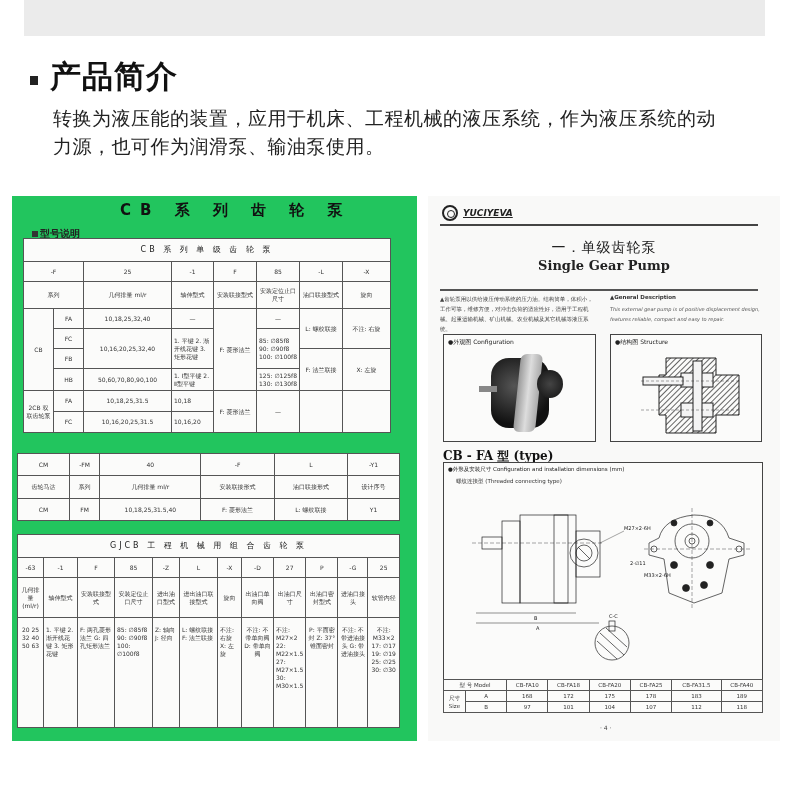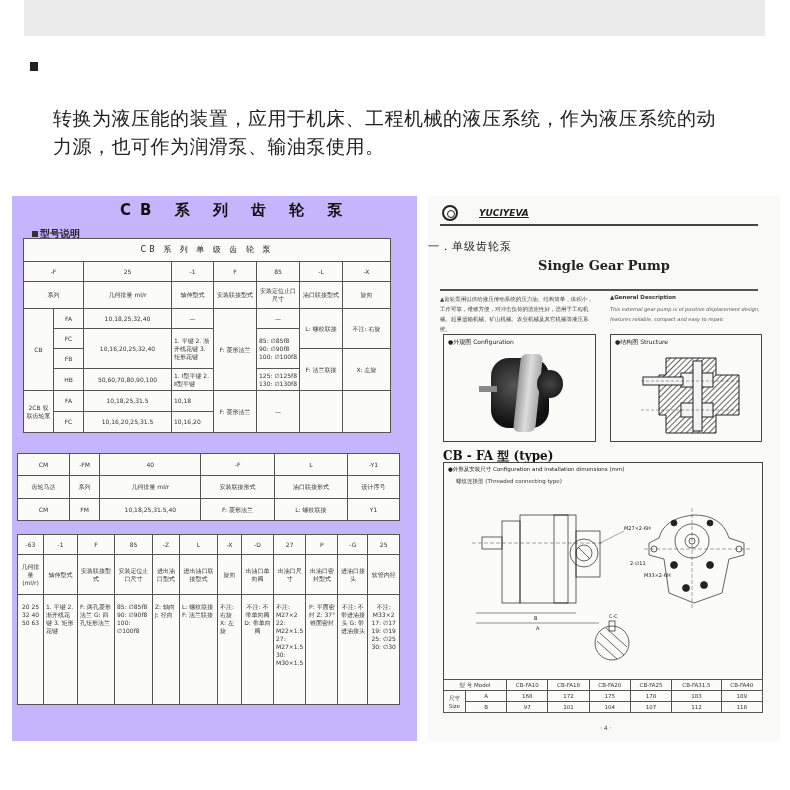--- a/index.html
+++ b/index.html
@@ -7,43 +7,43 @@
   body { font-family: "DejaVu Sans", "Liberation Sans", sans-serif; color: #1a1a1a; position: relative; }
 
   .top-band { position: absolute; left: 24px; top: 0; width: 741px; height: 36px; background: #ebebeb; }
 
   .intro-title { position: absolute; left: 30px; top: 56px; display: flex; align-items: center; }
   .intro-title .bullet { width: 8px; height: 9px; background: #222; margin-right: 12px; margin-top: 6px; }
   .intro-title .text { font-size: 31px; font-weight: bold; letter-spacing: 1px; color: #111; }
   .intro-desc { position: absolute; left: 53px; top: 104px; width: 680px; font-size: 19px; line-height: 28px; color: #222; letter-spacing: 0.5px; }
 
   
-  .doc-left { position: absolute; left: 12px; top: 196px; width: 405px; height: 545px; background: #c4b5fd; }
+  .doc-left { position: absolute; left: 12px; top: 196px; width: 405px; height: 545px; background: #22c55e; }
   .doc-left .doc-title { position: absolute; left: 108px; top: 5px; font-size: 15px; font-weight: bold; letter-spacing: 9px; color: #111; }
   .doc-left .sub-label { position: absolute; left: 20px; top: 31px; font-size: 10px; font-weight: bold; color: #222; }
   .doc-left .sub-label::before { content: ""; display: inline-block; width: 6px; height: 6px; background: #333; margin-right: 2px; vertical-align: middle; }
 
   table.scan { border-collapse: collapse; position: absolute; font-size: 6px; color: #333; background: #fbfbfa; }
   table.scan td { border: 1px solid #555; text-align: center; vertical-align: middle; padding: 1px 2px; line-height: 8px; }
   table.scan td.l { text-align: left; }
   table.scan .caption td { font-size: 8px; letter-spacing: 3px; color: #222; height: 23px; }
   table.scan { border: 1.5px solid #222; }
 
   #tbl-cb { left: 11px; top: 42px; width: 368px; }
   #tbl-cm { left: 5px; top: 257px; width: 383px; }
   #tbl-gjcb { left: 5px; top: 338px; width: 383px; }
 
   
   .doc-right { position: absolute; left: 428px; top: 196px; width: 352px; height: 545px; background: #f9f9f8; }
   .logo { position: absolute; left: 14px; top: 9px; display: flex; align-items: center; }
   .logo .circle { width: 16px; height: 16px; border: 2px solid #222; border-radius: 50%; position: relative; }
   .logo .circle::after { content: ""; position: absolute; left: 3px; top: 3px; width: 6px; height: 6px; border: 1.5px solid #222; border-radius: 50%; }
-  .logo .brand { font-size: 9px; font-style: italic; font-weight: bold; margin-left: 21px; text-decoration: underline; color: #222; }
+  .logo .brand { font-size: 9px; font-style: italic; font-weight: bold; margin-left: 5px; text-decoration: underline; color: #222; }
   .hr1 { position: absolute; left: 12px; top: 28px; width: 318px; height: 2px; background: #444; }
-  .rtitle-cn { position: absolute; left: 0; width: 352px; top: 43px; font-size: 11px; color: #222; letter-spacing: 1px; }
+  .rtitle-cn { position: absolute; left: 0; width: 352px; top: 43px; text-align: center; font-size: 14px; color: #222; letter-spacing: 1px; }
   .rtitle-en { position: absolute; left: 0; width: 352px; top: 62px; text-align: center; font-size: 13px; font-weight: bold; font-family: "DejaVu Serif", serif; color: #222; }
   .hr2 { position: absolute; left: 12px; top: 93px; width: 318px; height: 1.5px; background: #555; }
 
   .desc-cn { position: absolute; left: 12px; top: 98px; width: 155px; font-size: 5.5px; line-height: 10px; color: #444; }
   .desc-en-title { position: absolute; left: 182px; top: 98px; font-size: 5.5px; font-weight: bold; color: #333; }
   .desc-en { position: absolute; left: 182px; top: 108px; width: 160px; font-size: 5px; line-height: 10px; color: #555; font-style: italic; }
 
   .box { position: absolute; border: 1px solid #444; background: #fbfbfa; }
   .box .box-label { position: absolute; left: 4px; top: 3px; font-size: 6px; color: #222; white-space: nowrap; }
   #box-config { left: 15px; top: 138px; width: 153px; height: 108px; }
@@ -67,20 +67,21 @@
   #tbl-dims td { padding: 1px; line-height: 8px; height: 11px; }
   .page-num { position: absolute; left: 172px; top: 528px; font-size: 6px; color: #444; }
 </style>
 </head>
 <body>
 
 <div class="top-band"></div>
 
 <div class="intro-title">
   <span class="bullet"></span>
+  <span class="text">产品简介</span>
 </div>
 <div class="intro-desc">转换为液压能的装置，应用于机床、工程机械的液压系统，作为液压系统的动力源，也可作为润滑泵、输油泵使用。</div>
 
 <div class="doc-left">
   <div class="doc-title">CB 系 列 齿 轮 泵</div>
   <div class="sub-label">型号说明</div>
 
   <table class="scan" id="tbl-cb">
     <tbody>
         <tr class="caption">
@@ -173,20 +174,23 @@
       <td>10,18,25,31.5,40</td>
       <td>F: 菱形法兰</td>
       <td>L: 螺纹联接</td>
       <td>Y1</td>
     </tr>
   </tbody>
     </table>
 
   <table class="scan" id="tbl-gjcb">
     <tbody>
+        <tr class="caption">
+          <td colspan="12">GJCB 工 程 机 械 用 组 合 齿 轮 泵</td>
+        </tr>
     <tr style="height:20px">
       <td>-63</td>
       <td>-1</td>
       <td>F</td>
       <td>85</td>
       <td>-Z</td>
       <td>L</td>
       <td>-X</td>
       <td>-D</td>
       <td>27</td>

